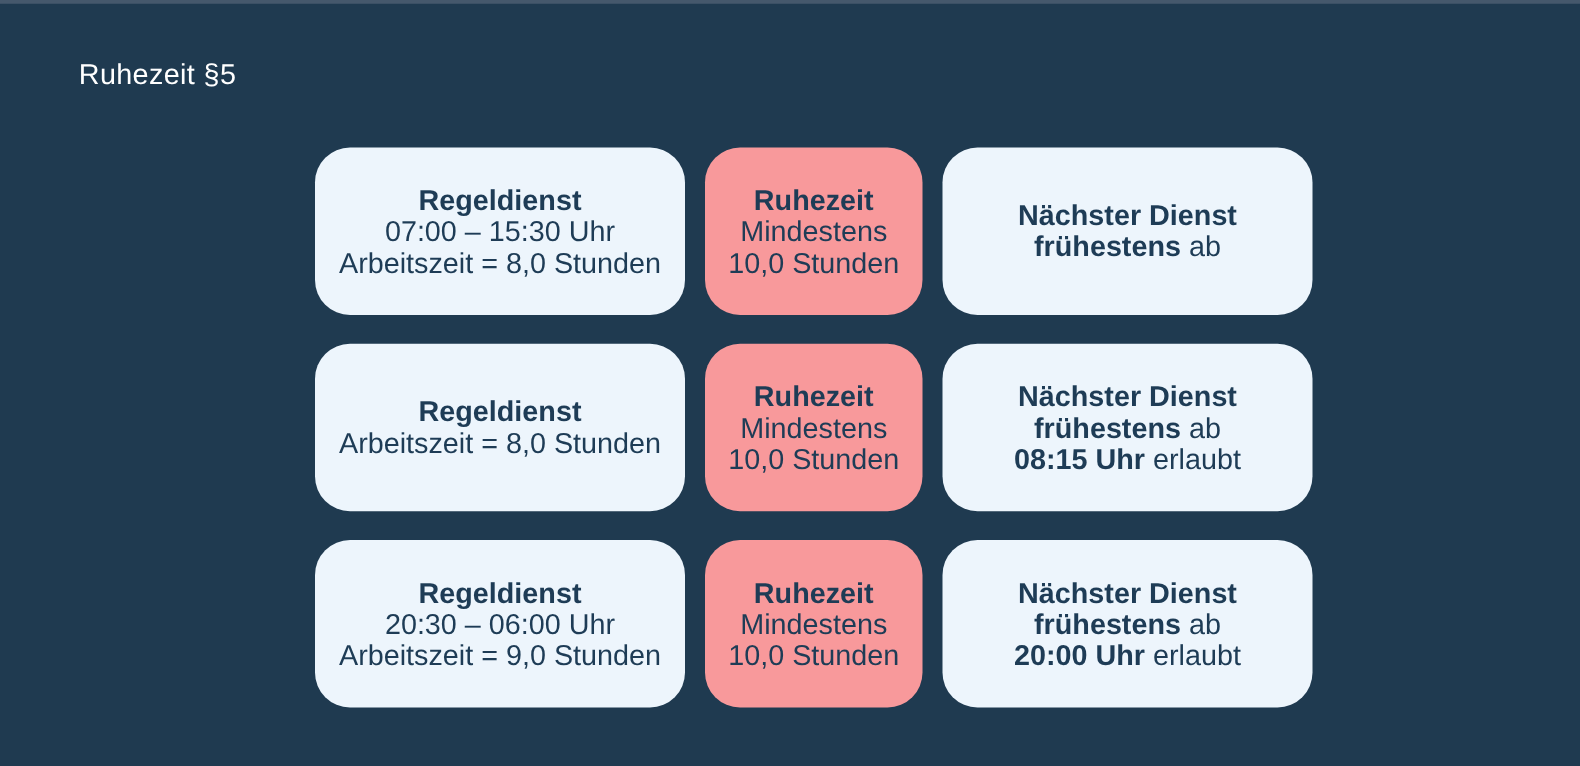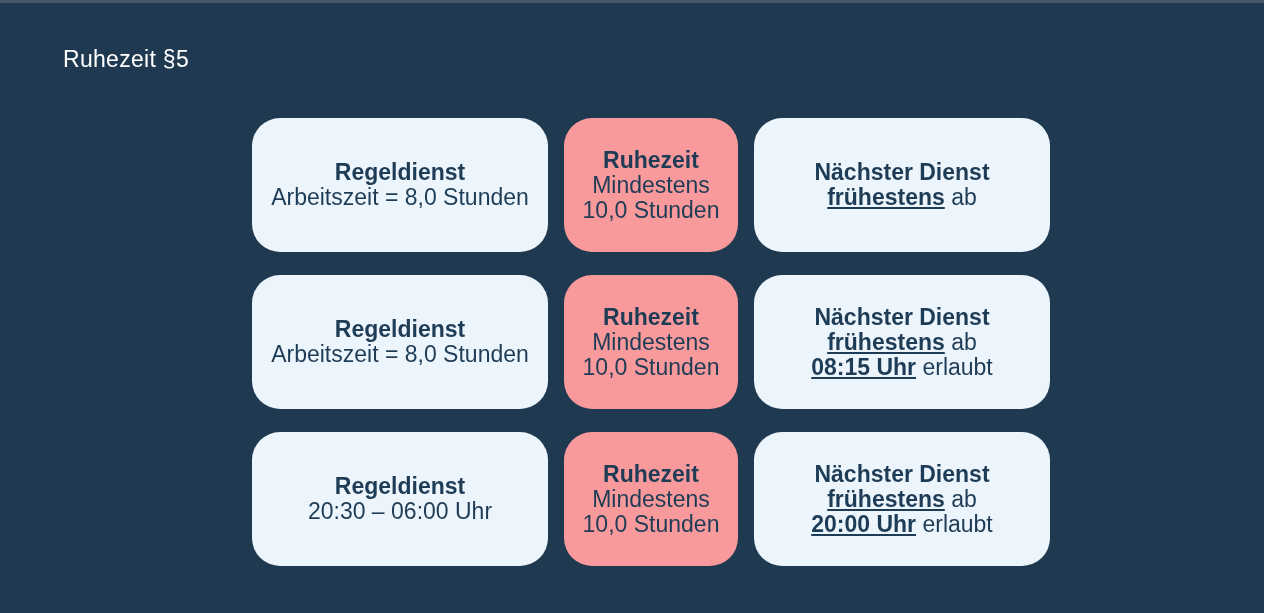--- a/index.html
+++ b/index.html
@@ -40,33 +40,34 @@
     display:flex;flex-direction:column;
     align-items:center;justify-content:center;
     text-align:center;
     color:var(--text-dark);
     font-size:23px;line-height:25px;
     padding:10px 14px;
   }
   .card.light{background:var(--card-light);}
   .card.pink{background:var(--card-pink);align-items:center;}
   .card-title{font-weight:700;}
-  .bold{font-weight:700;text-decoration:underline;}
+  .bold{font-weight:700;}
 </style>
 </head>
 <body>
 
 <div class="top-strip"></div>
 
 <h1 class="page-title">Ruhezeit §5</h1>
 
 <div class="cards">
 
   <div class="card light">
     <div class="card-title">Regeldienst</div>
+    <div class="card-line">07:00 – 15:30 Uhr</div>
     <div class="card-line">Arbeitszeit = 8,0 Stunden</div>
   </div>
   <div class="card pink">
     <div class="card-title">Ruhezeit</div>
     <div class="card-line">Mindestens 10,0 Stunden</div>
   </div>
   <div class="card light">
     <div class="card-title">Nächster Dienst</div>
     <div class="card-line"><span class="bold">frühestens</span><span> ab</span></div>
   </div>
@@ -81,20 +82,21 @@
   </div>
   <div class="card light">
     <div class="card-title">Nächster Dienst</div>
     <div class="card-line"><span class="bold">frühestens</span><span> ab</span></div>
     <div class="card-line"><span class="bold">08:15 Uhr</span><span> erlaubt</span></div>
   </div>
 
   <div class="card light">
     <div class="card-title">Regeldienst</div>
     <div class="card-line">20:30 – 06:00 Uhr</div>
+    <div class="card-line">Arbeitszeit = 9,0 Stunden</div>
   </div>
   <div class="card pink">
     <div class="card-title">Ruhezeit</div>
     <div class="card-line">Mindestens 10,0 Stunden</div>
   </div>
   <div class="card light">
     <div class="card-title">Nächster Dienst</div>
     <div class="card-line"><span class="bold">frühestens</span><span> ab</span></div>
     <div class="card-line"><span class="bold">20:00 Uhr</span><span> erlaubt</span></div>
   </div>

